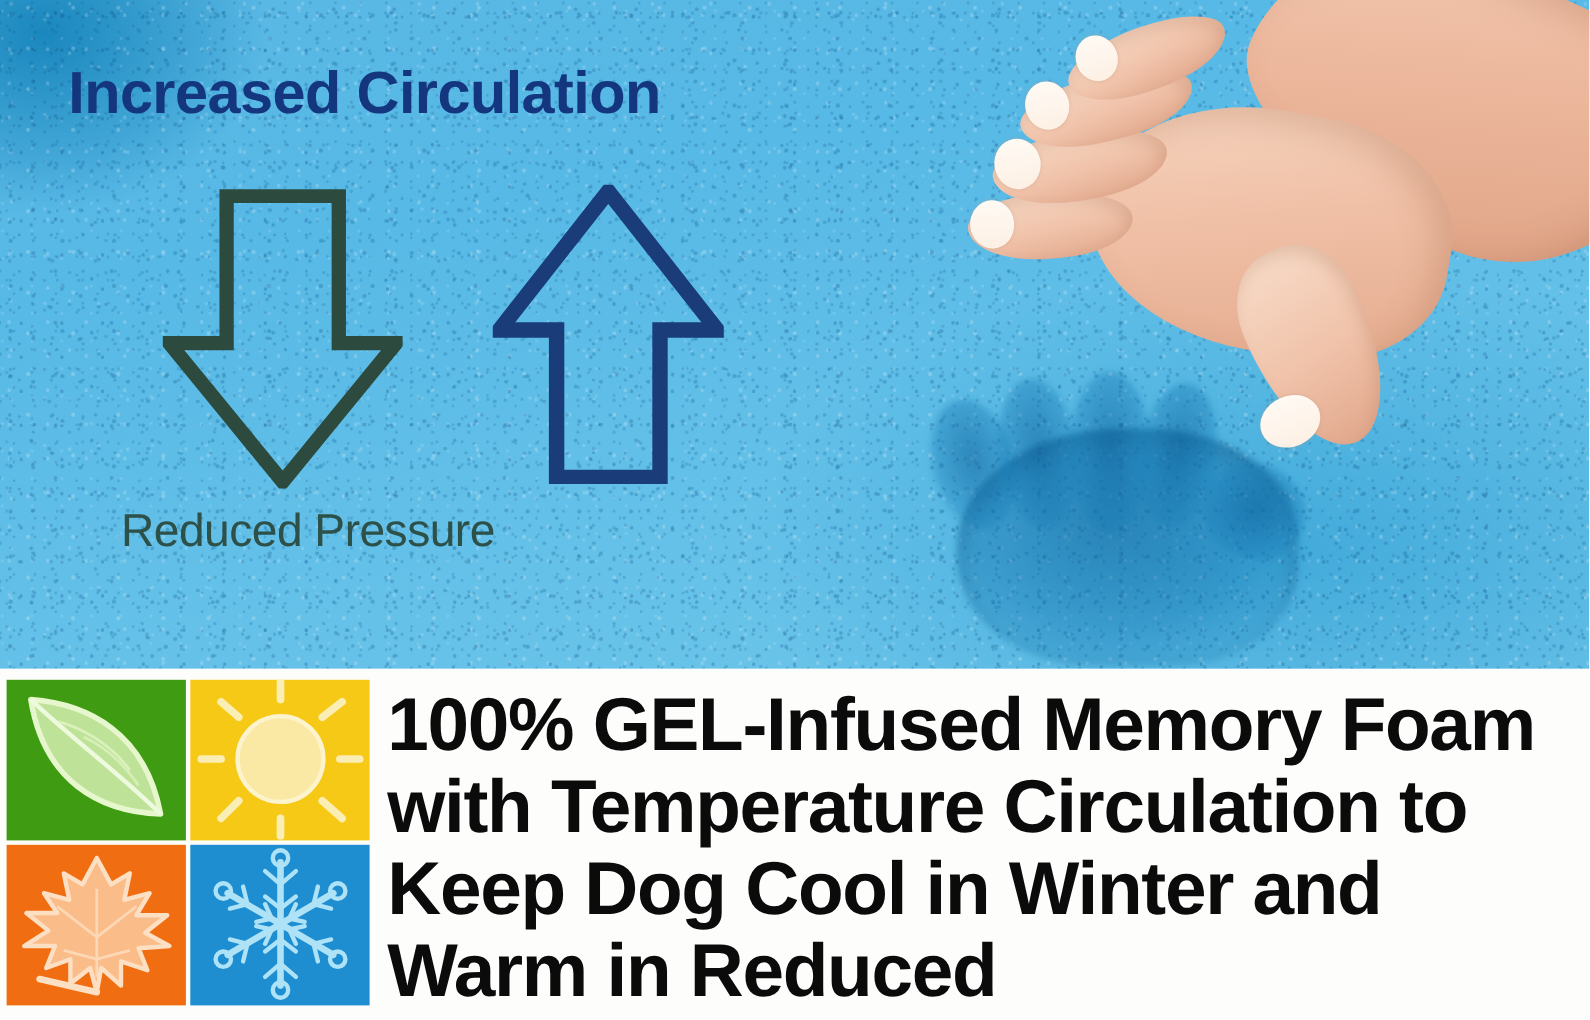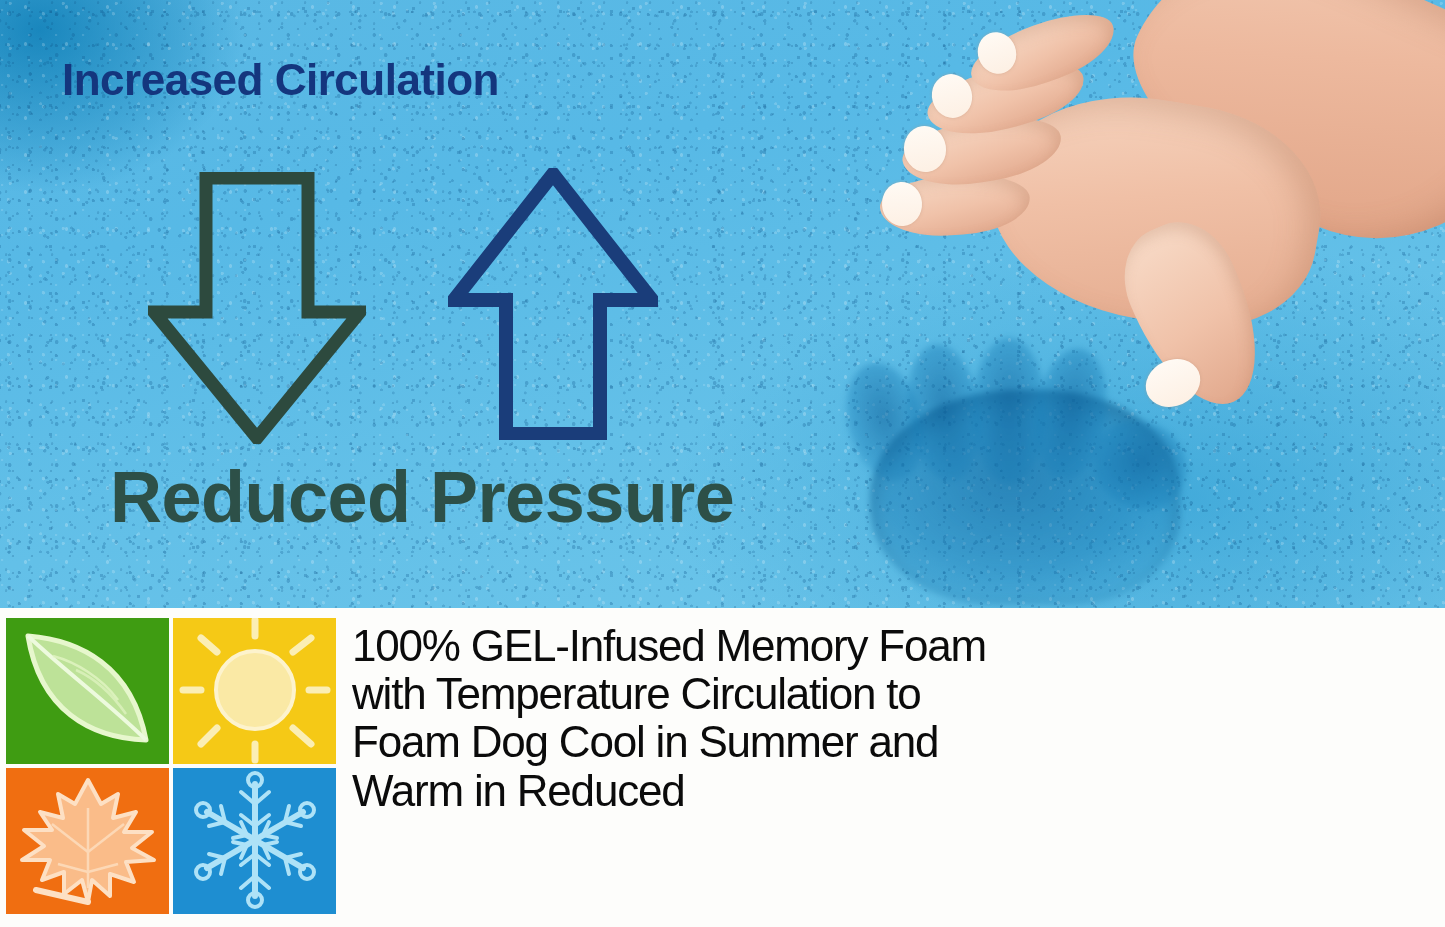--- a/index.html
+++ b/index.html
@@ -150,33 +150,33 @@
   .n4 { left: 138px; top: 42px;  width: 38px;  height: 42px;  transform: rotate(-20deg); }
   .thumb { left: 300px; top: 230px; width: 110px; height: 190px; transform: rotate(-24deg);
            border-radius: 46% 46% 52% 52% / 34% 34% 66% 66%; }
   .nthumb { left: 305px; top: 370px; width: 56px; height: 46px; transform: rotate(-24deg); }
 
   
   .circ-text {
     position: absolute;
     left: 62px;
     top: 58px;
-    font-size: 44px;
+    font-size: 54px;
     font-weight: bold;
     color: #14367e;
     letter-spacing: -0.5px;
     white-space: nowrap;
     line-height: 1;
   }
   .press-text {
     position: absolute;
     left: 110px;
     top: 461px;
-    font-size: 72px;
-    font-weight: bold;
+    font-size: 42px;
+    font-weight: normal;
     color: #2d5048;
     letter-spacing: -0.5px;
     white-space: nowrap;
     line-height: 1;
   }
 
   
   .arrow-down {
     position: absolute;
     left: 148px;
@@ -222,22 +222,22 @@
   .tile-sun       { background: #f5c916; }
   .tile-maple     { background: #f06e11; }
   .tile-snowflake { background: #1e8ed1; }
   .icon-tile svg { position: absolute; left: 0; top: 0; }
 
   .headline {
     position: absolute;
     left: 352px;
     top: 14px;
     width: 1085px;
-    font-size: 44px;
-    font-weight: normal;
+    font-size: 68px;
+    font-weight: bold;
     color: #0b0b0b;
     line-height: 1.095;
     letter-spacing: -1.2px;
   }
   .headline .ln { display: block; white-space: nowrap; }
 </style>
 </head>
 <body>
 
 <div class="poster">
@@ -358,18 +358,18 @@
             <circle cx="134" cy="42" r="7"></circle>
           </g>
         </svg>
       </div>
 
     </div>
 
     <div class="headline">
       <span class="ln">100% GEL-Infused Memory Foam</span>
       <span class="ln">with Temperature Circulation to</span>
-      <span class="ln">Foam Dog Cool in Summer and</span>
+      <span class="ln">Keep Dog Cool in Winter and</span>
       <span class="ln">Warm in Reduced</span>
     </div>
 
   </div>
 </div>
 
 </body></html>

